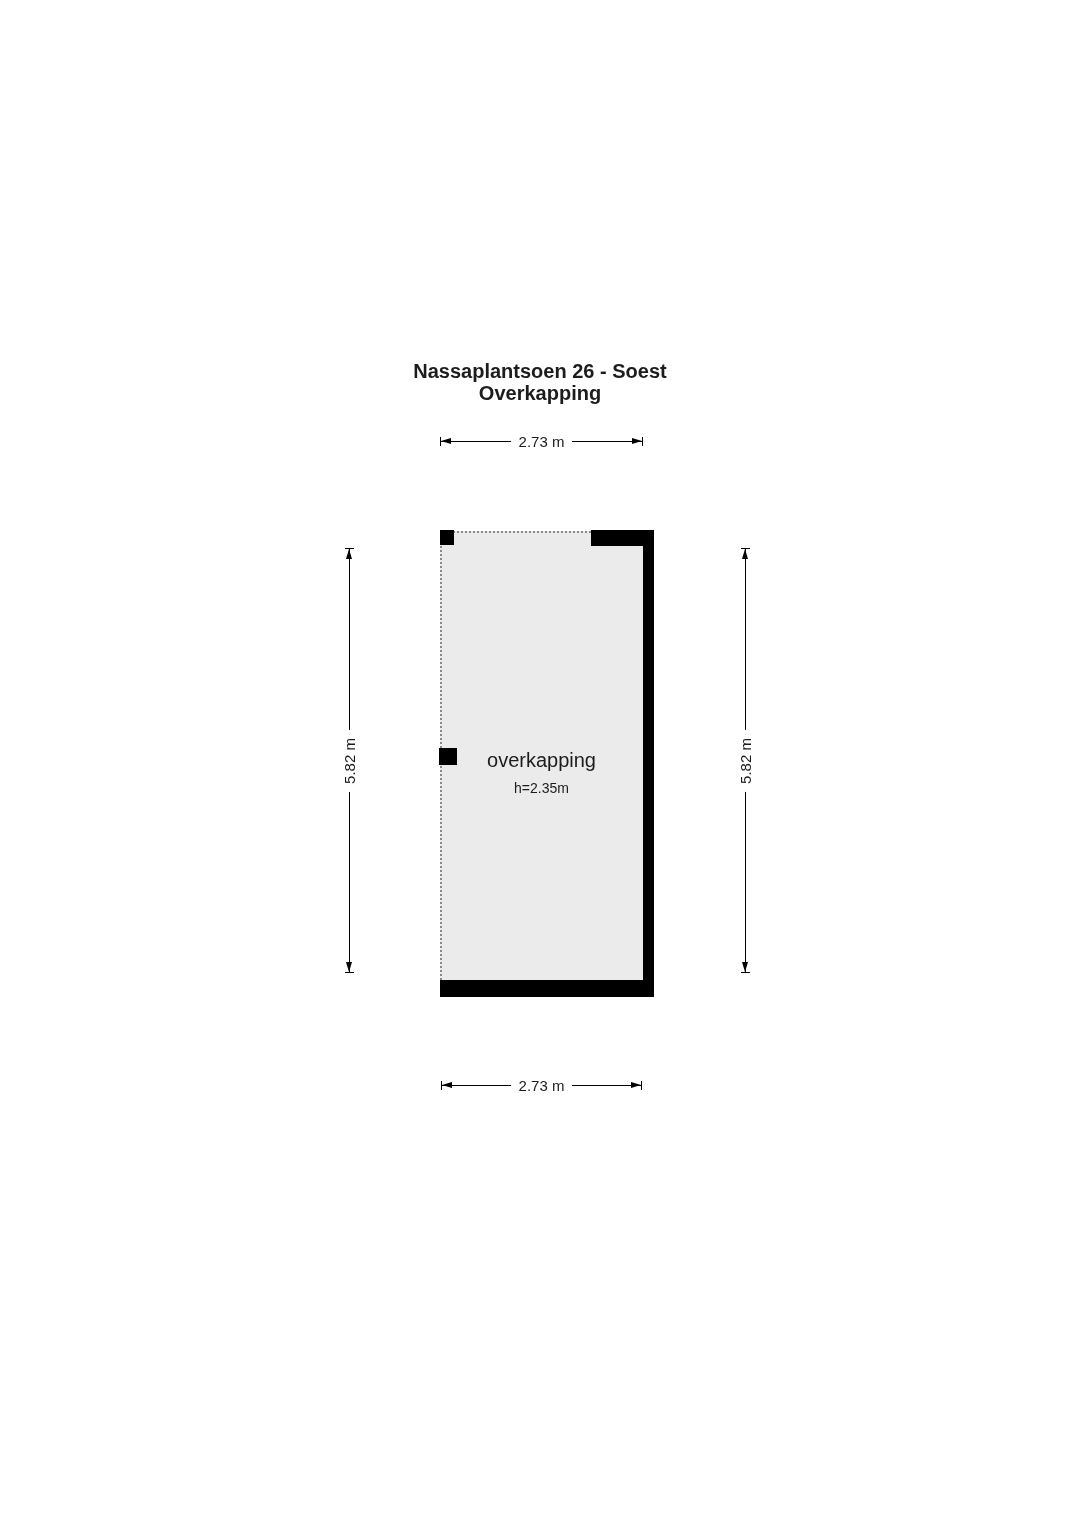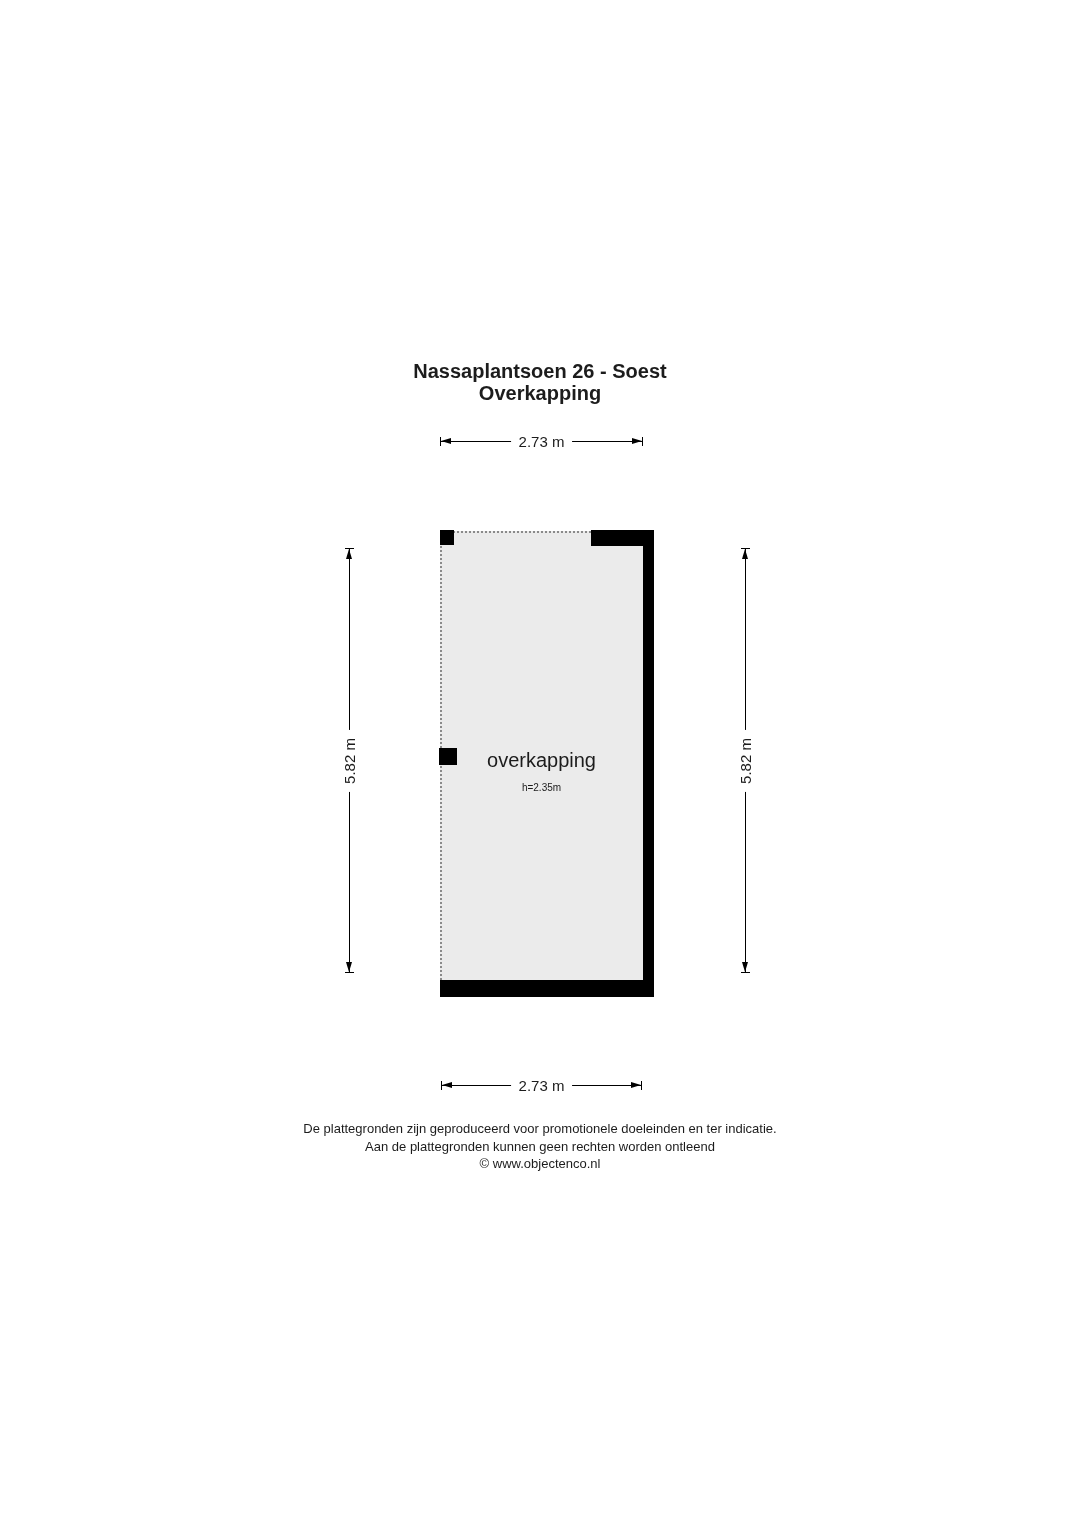--- a/index.html
+++ b/index.html
@@ -62,21 +62,21 @@
     text-align: center;
     font-size: 20px;
     line-height: 24px;
     color: var(--text);
     z-index: 3;
   }
   .room-height {
     position: absolute;
     left: 1px; top: 250px; width: 203px;
     text-align: center;
-    font-size: 10px;
+    font-size: 14px;
     line-height: 16px;
     color: var(--text);
     z-index: 3;
   }
 
   
   .dim { position: absolute; }
   .dim .dline { position: absolute; background: var(--wall); }
   .dim .tick  { position: absolute; background: var(--wall); }
   .dim .arr   { position: absolute; width: 0; height: 0; }
@@ -175,19 +175,14 @@
 
   <div class="dim dim-h" id="dim-bottom">
     <span class="dline"></span>
     <span class="tick tick-l"></span>
     <span class="tick tick-r"></span>
     <span class="arr arr-l"></span>
     <span class="arr arr-r"></span>
     <span class="dlabel">2.73 m</span>
   </div>
 
-  <div class="footer">
-    <div>De plattegronden zijn geproduceerd voor promotionele doeleinden en ter indicatie.</div>
-    <div>Aan de plattegronden kunnen geen rechten worden ontleend</div>
-    <div>© www.objectenco.nl</div>
-  </div>
 
 </div>
 
 </body></html>

